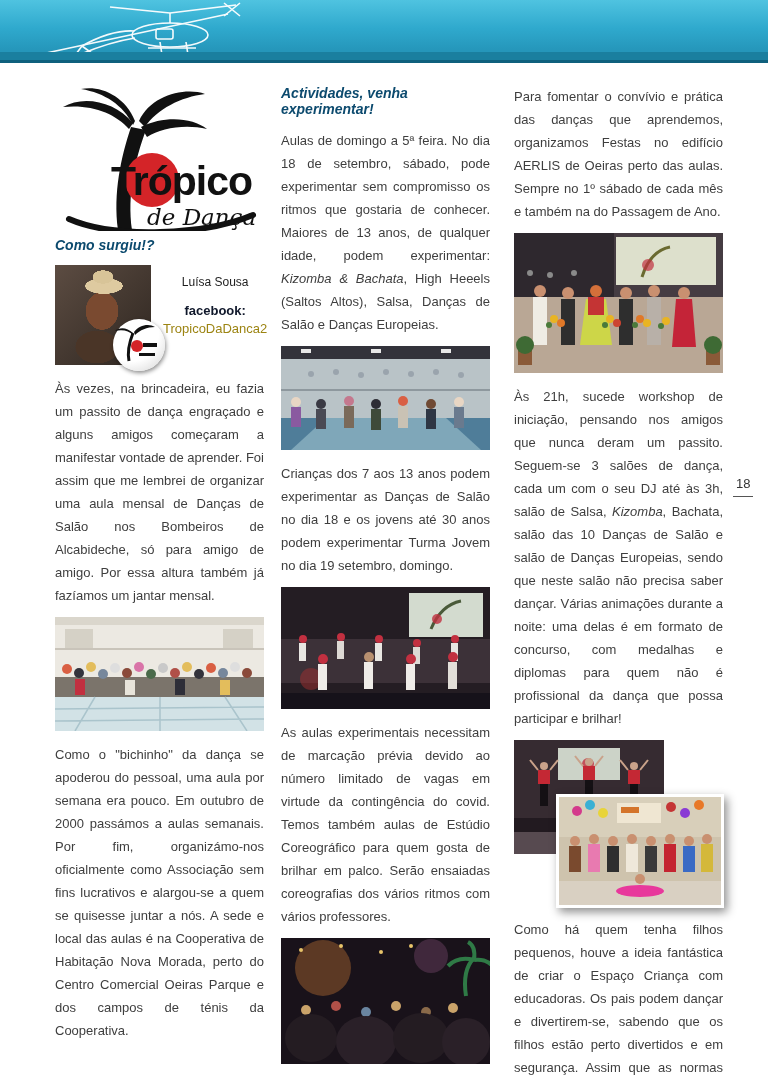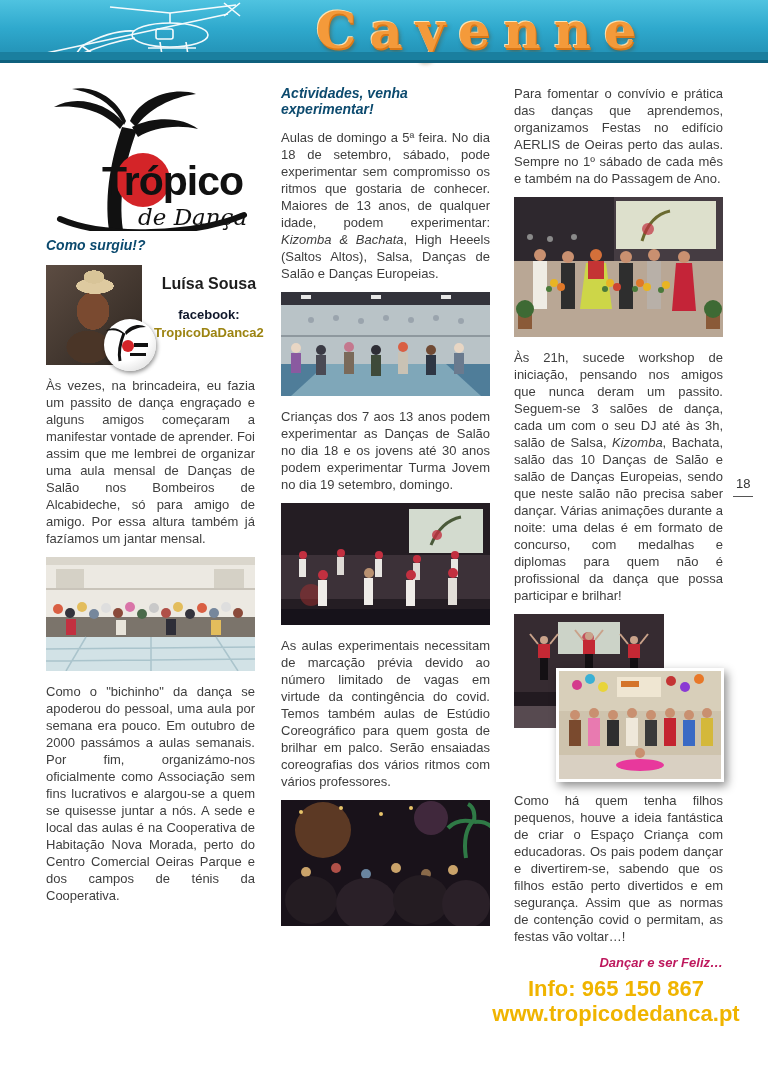--- a/index.html
+++ b/index.html
@@ -12,22 +12,22 @@
   .banner-strip{position:absolute;bottom:0;left:0;width:768px;height:11px;background:#1a7f9f;}
   .banner-strip2{position:absolute;bottom:0;left:0;width:768px;height:3px;background:#0f607d;}
   .heli{position:absolute;left:18px;top:1px;width:335px;height:60px;}
   .banner-title{position:absolute;left:205px;top:0px;width:555px;text-align:center;
         font-family:"DejaVu Serif",serif;font-weight:bold;font-size:51px;letter-spacing:13px;
         color:#f49a3a;
         text-shadow:1px 2px 0 #d87818,2px 4px 4px rgba(90,50,0,.45),-1px -1px 0 #ffe3b2;}
 
   
   .col{position:absolute;width:209px;top:85px;}
-  .col1{left:46px}.col2{left:281px}.col3{left:514px}
-  p.body{font-size:13px;line-height:17px;text-align:justify;color:#3e3e3e;margin:0 0 10px;}
+  .col1{left:55px}.col2{left:281px}.col3{left:514px}
+  p.body{font-size:13px;line-height:23px;text-align:justify;color:#3e3e3e;margin:0 0 10px;}
   h2.heading{font-size:14px;font-style:italic;font-weight:bold;color:#0c4a6e;margin:0 0 12px;}
   .it{font-style:italic;}
   .mb4{margin-bottom:4px}.mb6{margin-bottom:6px}.mb8{margin-bottom:8px}
   .mb10{margin-bottom:10px}.mb12{margin-bottom:12px}.mb22{margin-bottom:22px}
 
   .photo-frame{margin:0 0 12px;line-height:0;}
   svg.photo{display:block;}
 
   
   .logo{width:209px;height:146px;margin-bottom:6px;}
@@ -39,23 +39,23 @@
       radial-gradient(ellipse 17px 11px at 50% 12%, #d8c498 0 60%, transparent 61%),
       radial-gradient(ellipse 31px 13px at 51% 21%, #decaa0 0 60%, transparent 61%),
       radial-gradient(ellipse 27px 31px at 49% 46%, #7a4a30 0 60%, transparent 61%),
       radial-gradient(ellipse 12px 15px at 50% 38%, #c08a66 0 60%, transparent 61%),
       radial-gradient(ellipse 36px 27px at 44% 82%, #4a3527 0 60%, transparent 61%),
       linear-gradient(135deg,#5c4c42,#2e2620);}
   .badge{position:absolute;width:52px;height:52px;right:-14px;bottom:-6px;border-radius:50%;
     background:radial-gradient(circle at 34% 28%,#ffffff 0 55%,#d2d2d2);
     box-shadow:1px 2px 4px rgba(0,0,0,.45);}
   .profile-caption{flex:1;text-align:center;padding-top:10px;}
-  .profile-name{font-weight:bold;font-size:16px;color:#1d1d1d;margin-bottom:14px;}
+  .profile-name{font-weight:normal;font-size:12px;color:#1d1d1d;margin-bottom:14px;}
   .fb-label{font-weight:bold;font-size:13px;color:#0f172a;margin-bottom:3px;}
-  .fb-handle{font-weight:bold;font-size:13px;color:#9c8412;cursor:pointer;}
+  .fb-handle{font-weight:normal;font-size:13px;color:#9c8412;cursor:pointer;}
 
   
   .composite{position:relative;height:170px;margin-bottom:8px;}
   .composite .back{position:absolute;left:0;top:0;}
   .composite .front{position:absolute;left:42px;top:54px;border:3px solid #ffffff;
                     box-shadow:3px 4px 9px rgba(0,0,0,.45);line-height:0;}
   .tagline{font-size:13px;font-style:italic;font-weight:600;color:#be185d;
            text-align:right;margin:2px 0 6px;}
   .contact{width:254px;margin-left:-25px;text-align:center;color:#f0b400;
            font-weight:bold;font-size:22px;line-height:25px;}
@@ -82,21 +82,20 @@
         <line x1="152" y1="12" x2="218" y2="4"></line>
         <line x1="152" y1="12" x2="92" y2="6"></line>
         <path d="M206,2 l16,13 m0,-13 l-16,13"></path>
         <rect x="138" y="28" width="17" height="10" rx="2"></rect>
         <line x1="130" y1="47" x2="178" y2="47"></line>
         <line x1="134" y1="54" x2="184" y2="54"></line>
         <line x1="142" y1="41" x2="144" y2="54"></line>
         <line x1="168" y1="41" x2="170" y2="54"></line>
       </g>
     </svg>
-    <div class="banner-title">Cayenne</div>
     <div class="banner-strip"></div>
     <div class="banner-strip2"></div>
   </header>
 
   <div class="page-num">
     <span>18</span>
   </div>
 
   <section class="col col1">
 

